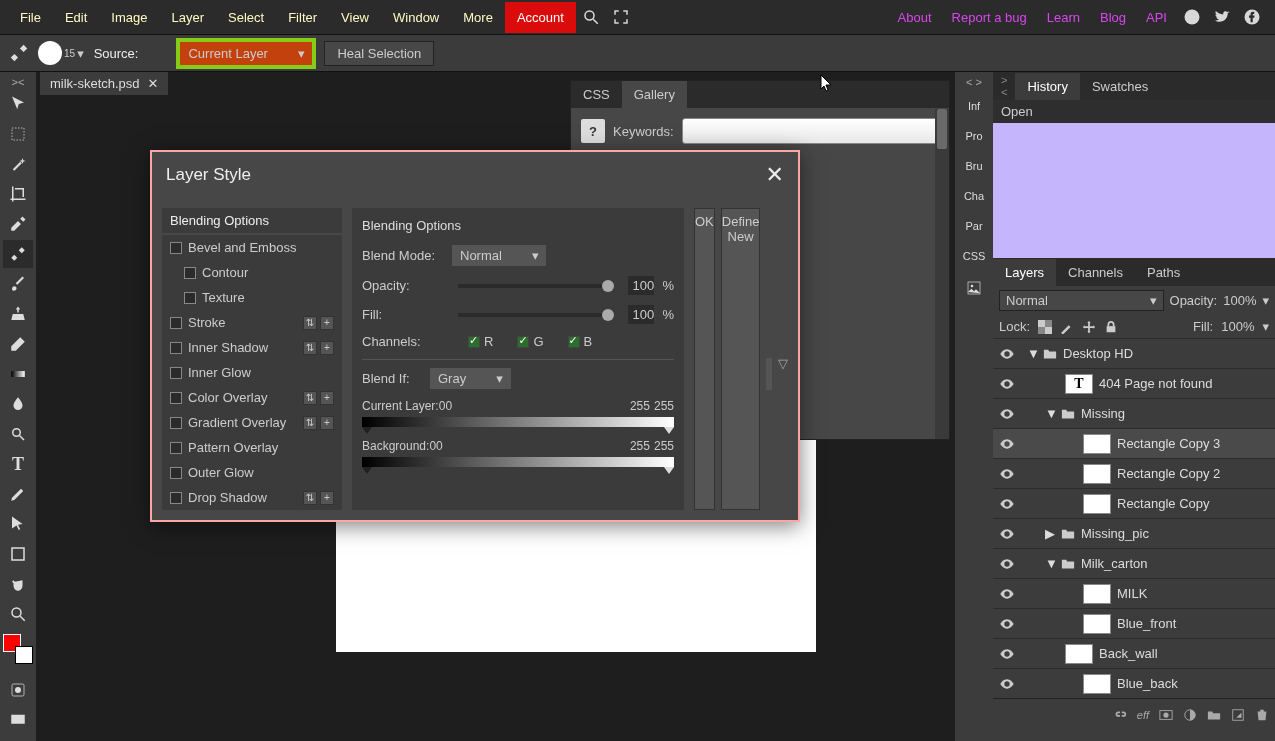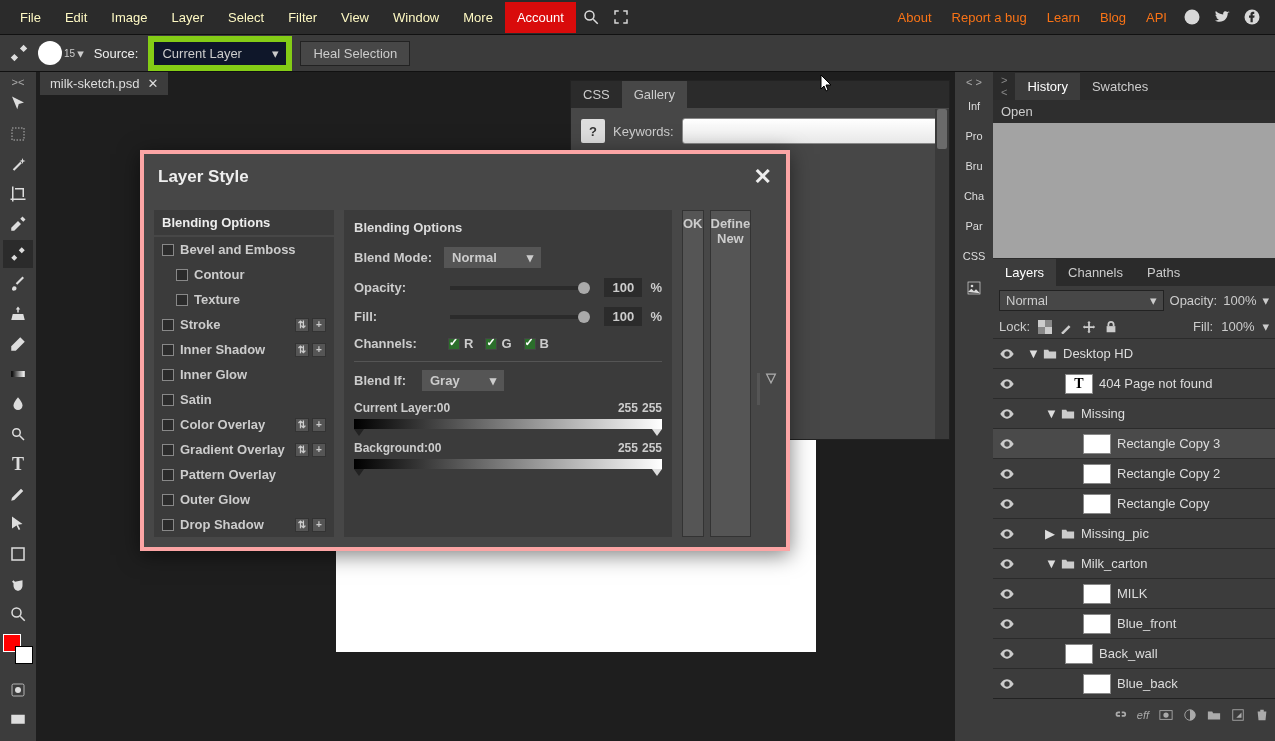--- a/index.html
+++ b/index.html
@@ -3,28 +3,28 @@
 <meta charset="utf-8">
 <style>
 * { margin: 0; padding: 0; box-sizing: border-box; font-family: "Segoe UI", Arial, sans-serif; }
 body { background: #1e1e1e; color: #ccc; width: 1275px; height: 741px; overflow: hidden; font-size: 13px; user-select: none; }
 
 
 .menubar { background: #2b2b2b; height: 34px; display: flex; align-items: center; padding: 0 8px; }
 .menubar .item { padding: 8px 12px; color: #fef9c3; cursor: pointer; }
 .menubar .item.acct { background: #d90b0b; color: #fff; }
 .menubar .spacer { flex: 1; }
-.menubar .right-item { padding: 8px 10px; color: #f97316; cursor: pointer; }
+.menubar .right-item { padding: 8px 10px; color: #d946ef; cursor: pointer; }
 .menubar .ico { width: 18px; height: 18px; display: inline-block; fill: #d8d8d8; vertical-align: middle; margin: 0 6px; cursor: pointer; }
 
 
 .optbar { background: #3b3b3b; height: 38px; display: flex; align-items: center; padding: 0 8px; border-top: 1px solid #111; border-bottom: 1px solid #111; }
 .optbar .seg { padding: 4px 10px; color: #eee; }
 .optbar .brush-thumb { width: 24px; height: 24px; background: #fff; border-radius: 50%; margin-left: 8px; }
-.optbar .drop { background: #0f172a; padding: 4px 8px; border: 6px solid #84cc16; display: flex; align-items: center; gap: 30px; }
+.optbar .drop { background: #c2410c; padding: 4px 8px; border: 4px solid #84cc16; display: flex; align-items: center; gap: 30px; margin-left: 28px; }
 .optbar .btn { background: #474747; padding: 4px 12px; border: 1px solid #222; margin-left: 8px; cursor: pointer; }
 
 
 .workspace { position: absolute; top: 72px; left: 0; right: 0; bottom: 0; display: flex; background: #1e1e1e; }
 .toolbar { width: 36px; background: #3c3c3c; display: flex; flex-direction: column; align-items: center; padding-top: 4px; gap: 2px; }
 .toolbar .t { width: 30px; height: 28px; display: flex; align-items: center; justify-content: center; cursor: pointer; fill: #ddd; color: #ddd; }
 .toolbar .t svg { width: 18px; height: 18px; }
 .toolbar .sep { height: 8px; }
 .toolbar .swatches { position: relative; width: 30px; height: 30px; margin-top: 4px; }
 .toolbar .swA { position: absolute; top: 0; left: 0; width: 18px; height: 18px; background: #ff0000; border: 1px solid #fff; }
@@ -40,21 +40,21 @@
 
 .side-tabstrip { width: 38px; background: #3c3c3c; display: flex; flex-direction: column; align-items: center; padding-top: 4px; gap: 6px; }
 .side-tabstrip .st { padding: 6px 4px; font-size: 11px; color: #ddd; cursor: pointer; }
 .side-tabstrip .collapse { font-size: 11px; color: #aaa; }
 
 .right-panels { width: 282px; background: #3c3c3c; display: flex; flex-direction: column; }
 .panel-tabs { display: flex; background: #2b2b2b; height: 28px; align-items: center; }
 .panel-tabs .pt { padding: 6px 12px; cursor: pointer; color: #ccc; }
 .panel-tabs .pt.active { background: #3c3c3c; color: #fff; }
 .panel-tabs .collapse { flex: 1; text-align: center; font-size: 11px; color: #888; }
-.history-body { height: 158px; background: #a3a3a3; }
+.history-body { height: 158px; background: #c4b5fd; }
 .hist-item { padding: 4px 8px; background: #2e2e2e; }
 
 .layers-opts { display: flex; align-items: center; padding: 4px 6px; gap: 6px; background: #3c3c3c; }
 .layers-opts .sel { background: #474747; padding: 2px 6px; border: 1px solid #222; flex: 1; display: flex; justify-content: space-between; }
 .layers-lock { display: flex; align-items: center; padding: 4px 6px; gap: 8px; background: #3c3c3c; }
 .layers-lock .ic { width: 14px; height: 14px; fill: #ccc; }
 
 .layer-list { overflow-y: auto; background: #3c3c3c; }
 .layer-row { display: flex; align-items: center; height: 30px; padding: 0 6px; gap: 6px; border-top: 1px solid #2b2b2b; cursor: pointer; }
 .layer-row.sel { background: #4a4a4a; }
@@ -73,42 +73,42 @@
 .gallery-panel .tabs { display: flex; background: #2b2b2b; }
 .gallery-panel .tabs .gt { padding: 6px 12px; cursor: pointer; }
 .gallery-panel .tabs .gt.active { background: #474747; }
 .gallery-panel .body { padding: 10px; display: flex; align-items: center; gap: 8px; }
 .gallery-panel .q { width: 24px; height: 24px; background: #ddd; color: #333; display: flex; align-items: center; justify-content: center; border-radius: 2px; font-weight: bold; }
 .gallery-panel .kinput { flex: 1; height: 26px; background: linear-gradient(#fff,#e8e8e8); border: 1px solid #888; border-radius: 3px; }
 .gallery-panel .scroll { position: absolute; right: 0; top: 28px; bottom: 0; width: 14px; background: #3a3a3a; }
 .gallery-panel .scroll .th { position: absolute; top: 0; left: 2px; width: 10px; height: 40px; background: #6a6a6a; border-radius: 2px; }
 
 
-.dialog { position: absolute; top: 150px; left: 140px; width: 650px; background: #474747; border: 4px solid #fca5a5; box-shadow: 0 4px 20px rgba(0,0,0,.5); font-weight: bold; }
+.dialog { position: absolute; top: 150px; left: 150px; width: 650px; background: #474747; border: 2px solid #fca5a5; box-shadow: 0 4px 20px rgba(0,0,0,.5); }
 .dialog .titlebar { display: flex; align-items: center; padding: 10px 14px; }
 .dialog .titlebar .ttl { font-size: 17px; color: #eee; }
 .dialog .titlebar .close { margin-left: auto; font-size: 22px; cursor: pointer; color: #eee; }
 .dialog .content { display: flex; padding: 10px; gap: 10px; }
 .dialog .effects { width: 180px; display: flex; flex-direction: column; gap: 2px; }
 .dialog .effects .eff { background: #3b3b3b; padding: 5px 8px; display: flex; align-items: center; gap: 6px; cursor: pointer; }
 .dialog .effects .eff.head { color: #eee; }
 .dialog .effects .eff.sub { padding-left: 22px; }
 .dialog .effects .cb { width: 12px; height: 12px; border: 1px solid #888; background: #2b2b2b; }
 .dialog .effects .act { margin-left: auto; display: flex; gap: 3px; }
 .dialog .effects .act .b { width: 14px; height: 14px; background: #555; border: 1px solid #333; font-size: 10px; display: flex; align-items: center; justify-content: center; }
 
 .dialog .opts { flex: 1; background: #3b3b3b; padding: 10px; }
 .dialog .opts .hdr { color: #ddd; margin-bottom: 12px; }
 .dialog .opts .row { display: flex; align-items: center; margin-bottom: 10px; gap: 8px; }
 .dialog .opts .lbl { width: 82px; color: #ccc; }
 .dialog .opts .sel { background: #555; padding: 3px 8px; display: flex; align-items: center; gap: 30px; }
 .dialog .opts .slider { flex: 1; height: 4px; background: #2b2b2b; position: relative; margin: 0 6px; }
 .dialog .opts .slider .knob { position: absolute; right: 0; top: -4px; width: 12px; height: 12px; background: #aaa; border-radius: 50%; }
-.dialog .opts .num { width: 38px; background: #2b2b2b; padding: 2px 4px; text-align: center; }
-.dialog .opts .ch { display: flex; gap: 12px; align-items: flex-end; }
+.dialog .opts .num { width: 26px; background: #2b2b2b; padding: 2px 4px; text-align: center; }
+.dialog .opts .ch { display: flex; gap: 24px; align-items: flex-end; }
 .dialog .opts .ch .c { display: flex; align-items: center; gap: 4px; }
 .dialog .opts .ch .c .cb2 { width: 12px; height: 12px; background: #2b6e2b; border: 1px solid #444; position: relative; }
 .dialog .opts .ch .c .cb2::after { content: "✓"; position: absolute; top: -3px; left: 0; font-size: 11px; color: #fff; }
 .dialog .opts .blendif-bar { position: relative; margin: 4px 0 12px 0; }
 .dialog .opts .grad { height: 10px; background: linear-gradient(to right, #000, #fff); }
 .dialog .opts .vals { display: flex; justify-content: space-between; font-size: 12px; color: #ccc; }
 .dialog .opts .tri { position: absolute; bottom: -7px; width: 0; height: 0; border-left: 5px solid transparent; border-right: 5px solid transparent; }
 .dialog .opts .tri.l { left: 0; border-top: 7px solid #222; }
 .dialog .opts .tri.r { right: 0; border-top: 7px solid #ddd; }
 
@@ -558,24 +558,20 @@
               <div class="b">⇅</div>
               <div class="b">+</div>
             </div>
           </div>
           <div class="eff">
             <div class="cb"></div>
             <span>Inner Glow</span>
           </div>
           <div class="eff">
             <div class="cb"></div>
-            <span>Satin</span>
-          </div>
-          <div class="eff">
-            <div class="cb"></div>
             <span>Color Overlay</span>
             <div class="act">
               <div class="b">⇅</div>
               <div class="b">+</div>
             </div>
           </div>
           <div class="eff">
             <div class="cb"></div>
             <span>Gradient Overlay</span>
             <div class="act">

